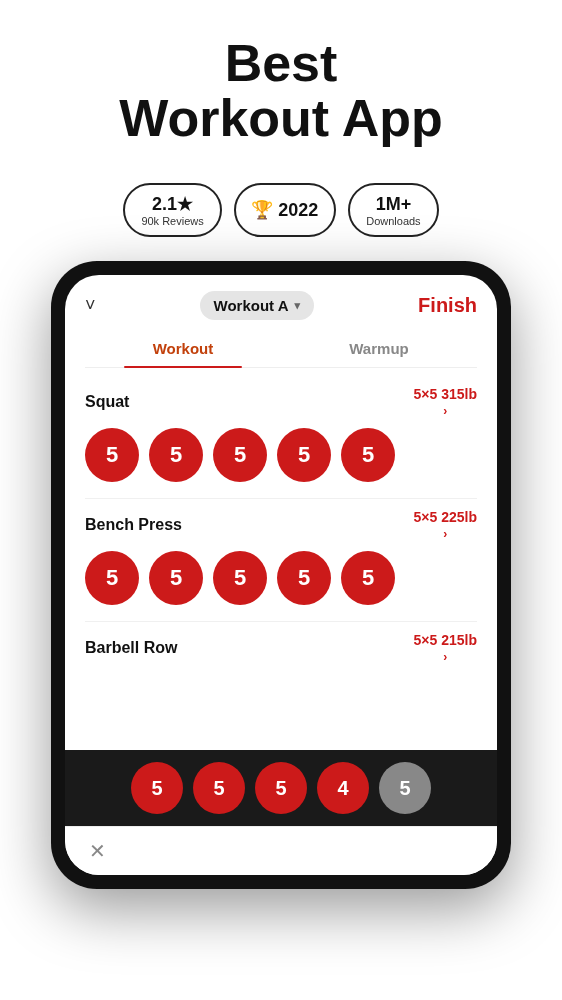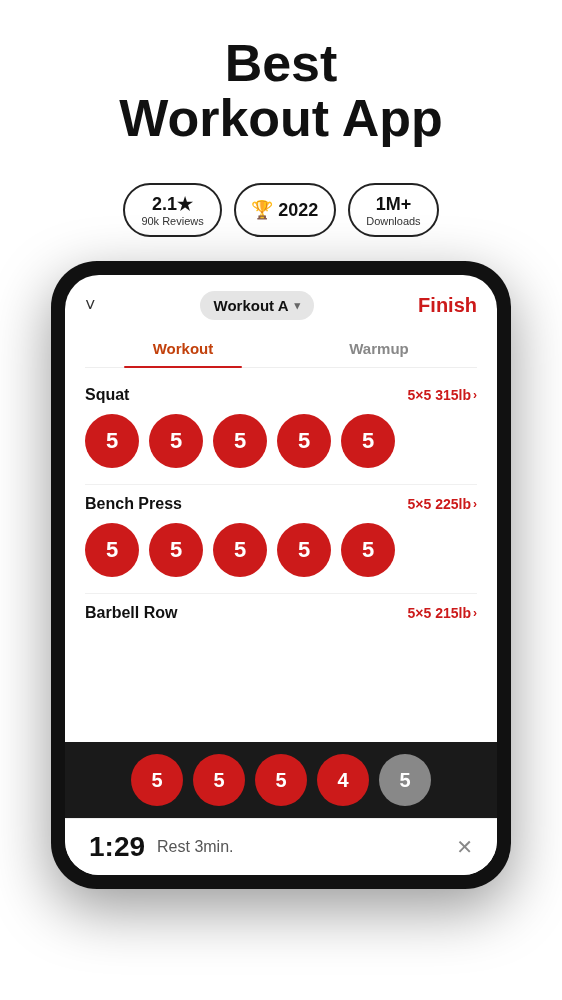--- a/index.html
+++ b/index.html
@@ -160,20 +160,21 @@
       font-weight: 600;
       color: #111;
     }
     .exercise-detail {
       font-size: 14px;
       color: #cc1a1a;
       font-weight: 600;
       display: flex;
       align-items: center;
       gap: 2px;
+      flex-direction: column;
     }
     .chevron-right { font-size: 12px; }
 
     .sets-row {
       display: flex;
       gap: 10px;
       margin-bottom: 12px;
     }
     .set-circle {
       width: 54px;
@@ -349,22 +350,18 @@
 
       <div class="bottom-bar">
         <div class="set-circle">5</div>
         <div class="set-circle">5</div>
         <div class="set-circle">5</div>
         <div class="set-circle">4</div>
         <div class="set-circle dim">5</div>
       </div>
 
       <div class="timer-bar">
-        <div class="timer-left">
-          <span class="timer-time">1:29</span>
-          <span class="timer-label">Rest 3min.</span>
-        </div>
         <span class="timer-close">✕</span>
       </div>
 
     </div>
   </div>
 </div>
 
 </body></html>

